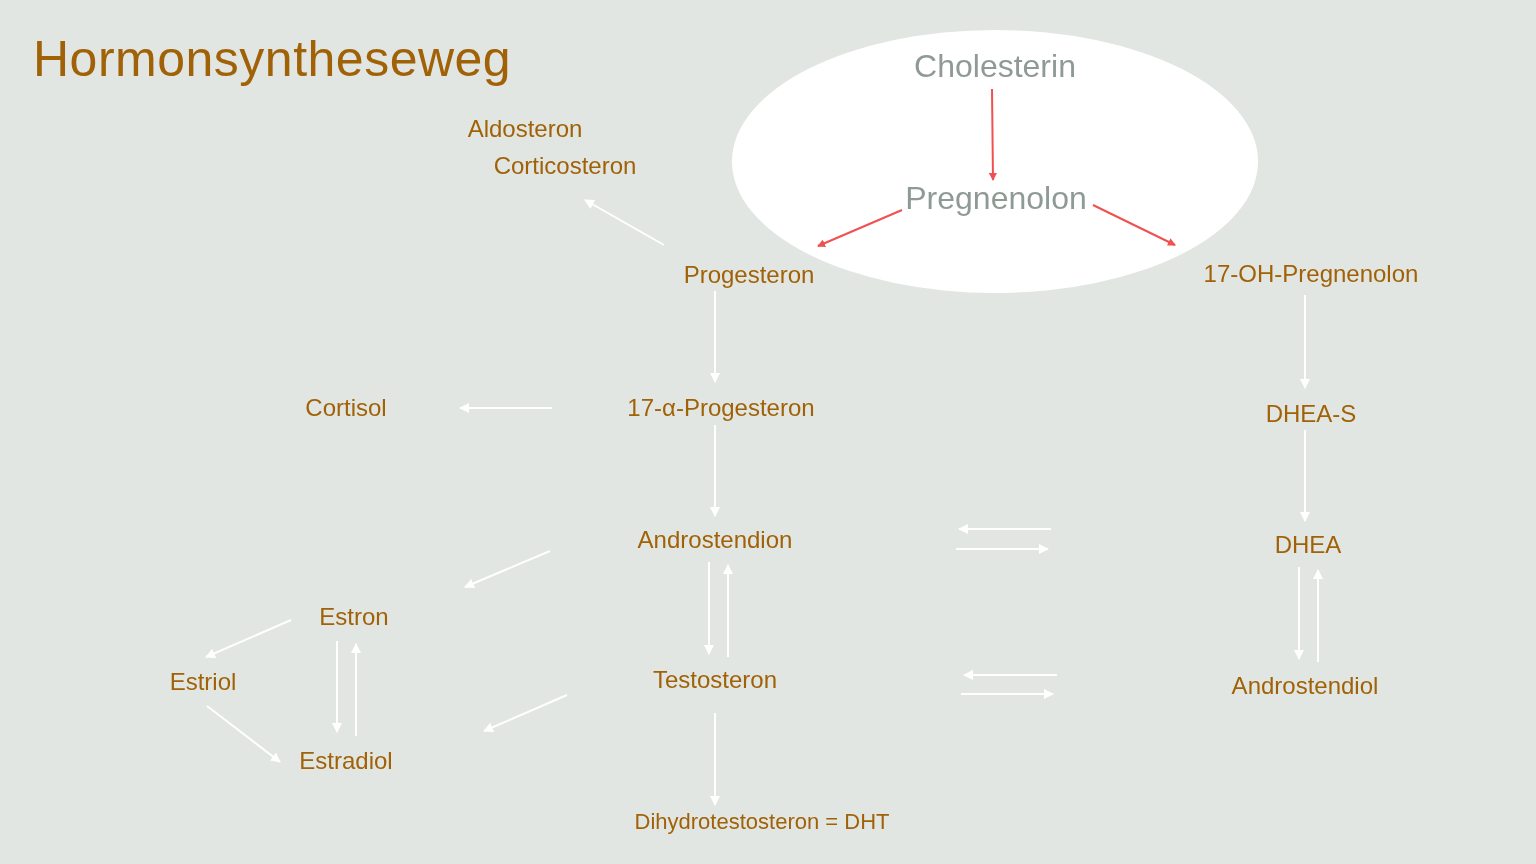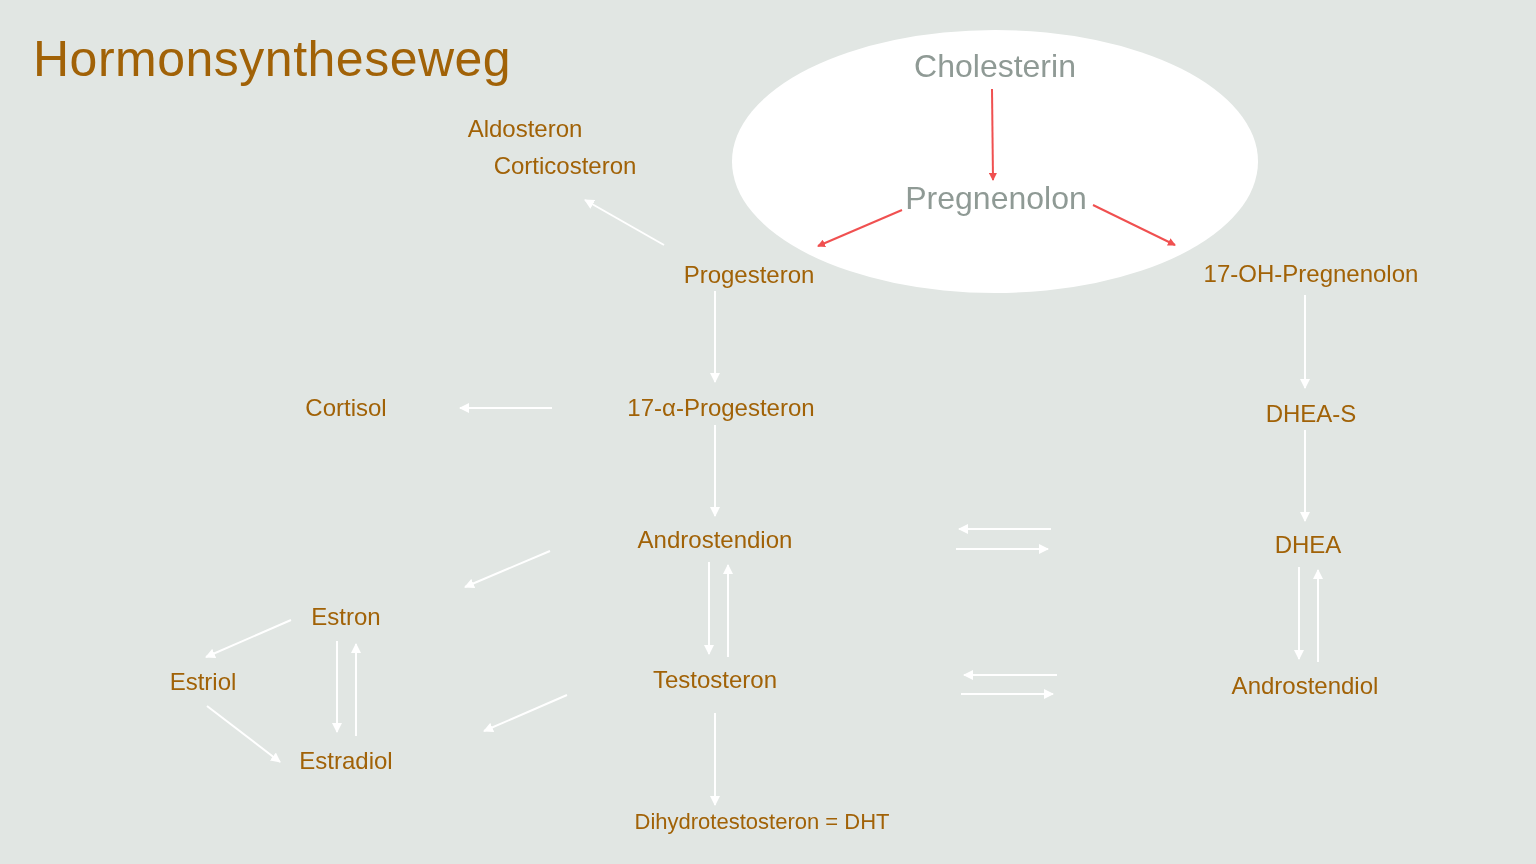--- a/index.html
+++ b/index.html
@@ -82,18 +82,18 @@
 
 <div class="node" style="left:525px; top:110px;">Aldosteron</div>
 <div class="node" style="left:525px; top:147px;margin-left:40px;">Corticosteron</div>
 <div class="node" style="left:721px; top:256px;margin-left:28px;">Progesteron</div>
 <div class="node" style="left:1311px; top:255px;text-align:right;">17-OH-Pregnenolon</div>
 <div class="node" style="left:346px; top:389px;">Cortisol</div>
 <div class="node" style="left:721px; top:389px;text-align:right;">17-α-Progesteron</div>
 <div class="node" style="left:1311px; top:395px;">DHEA-S</div>
 <div class="node" style="left:715px; top:521px;">Androstendion</div>
 <div class="node" style="left:1308px; top:526px;">DHEA</div>
-<div class="node" style="left:346px; top:598px;">Estron</div>
+<div class="node" style="left:354px; top:598px;">Estron</div>
 <div class="node" style="left:203px; top:663px;">Estriol</div>
 <div class="node" style="left:715px; top:661px;">Testosteron</div>
 <div class="node" style="left:1305px; top:667px;">Androstendiol</div>
 <div class="node" style="left:346px; top:742px;">Estradiol</div>
 <div class="node small" style="left:715px; top:803px;">Dihydrotestosteron = DHT</div>
 
 </body></html>

